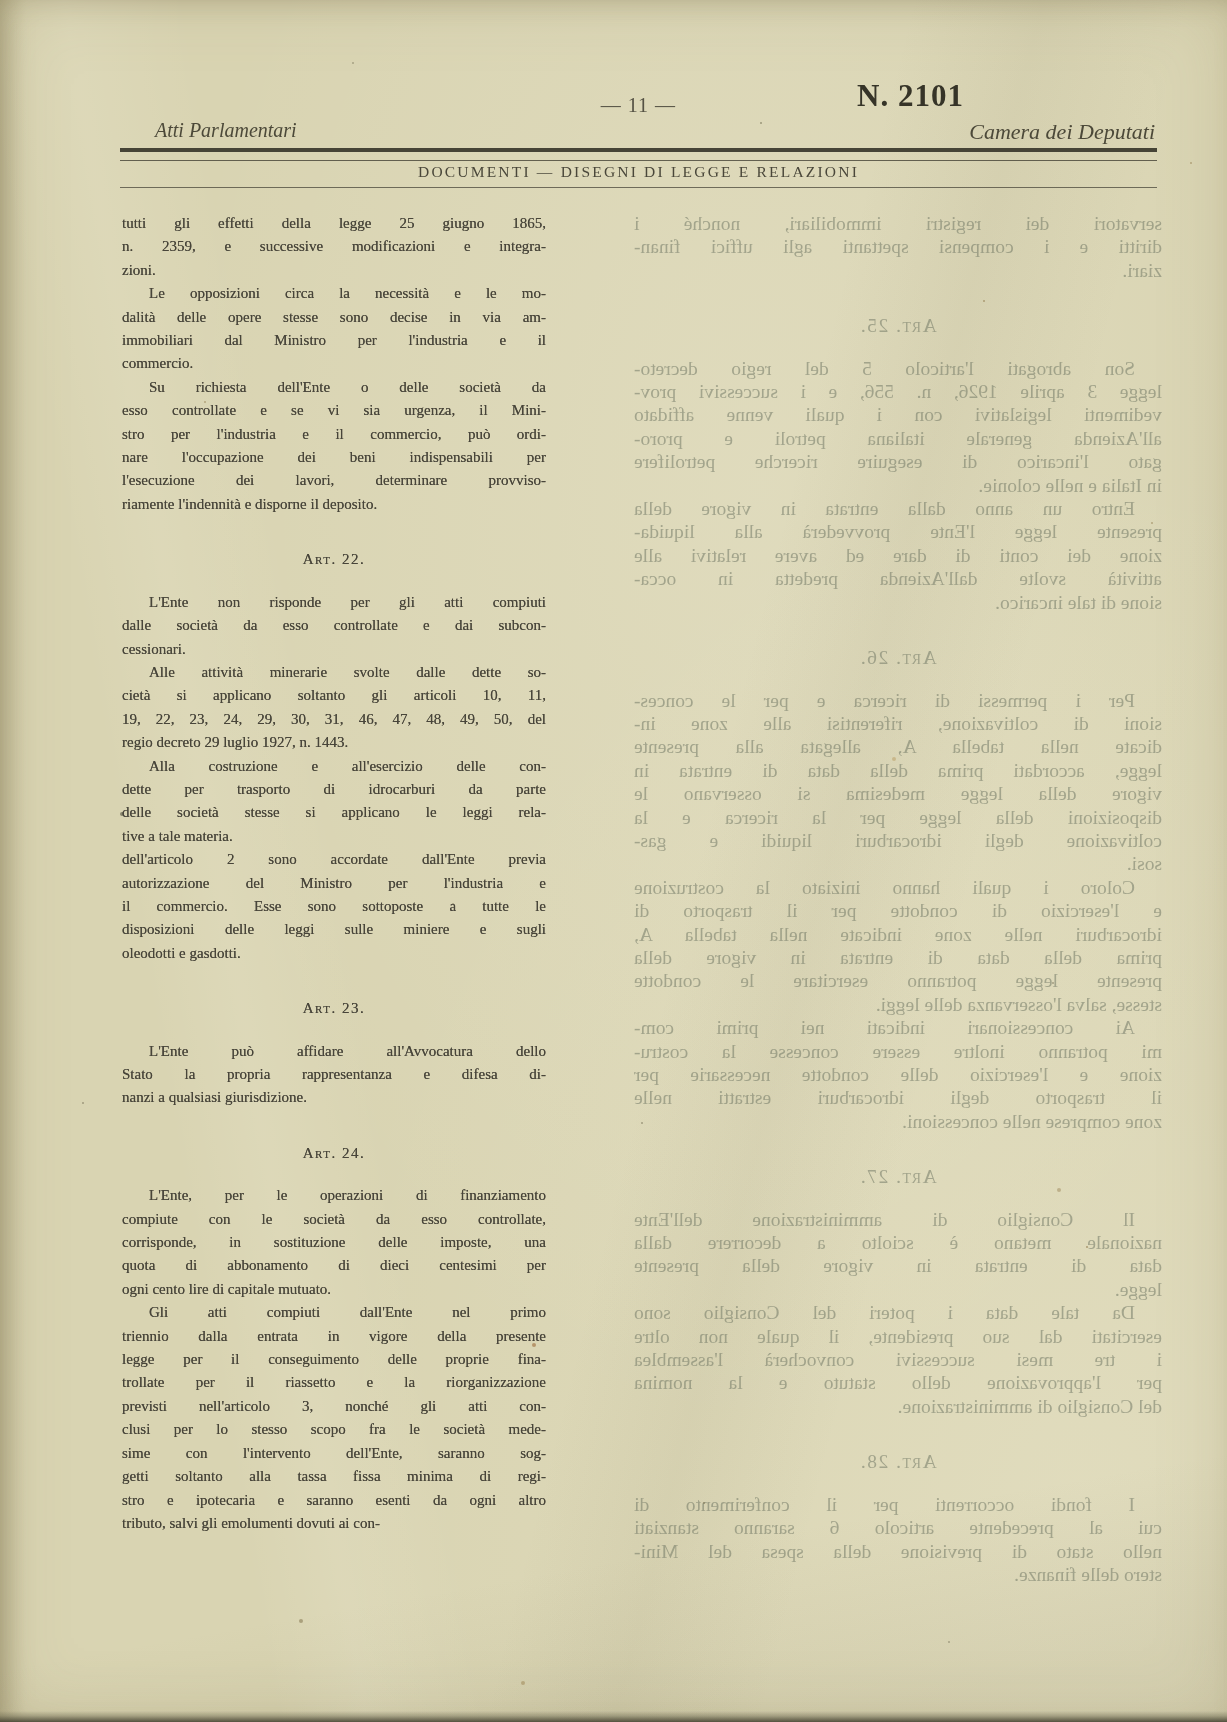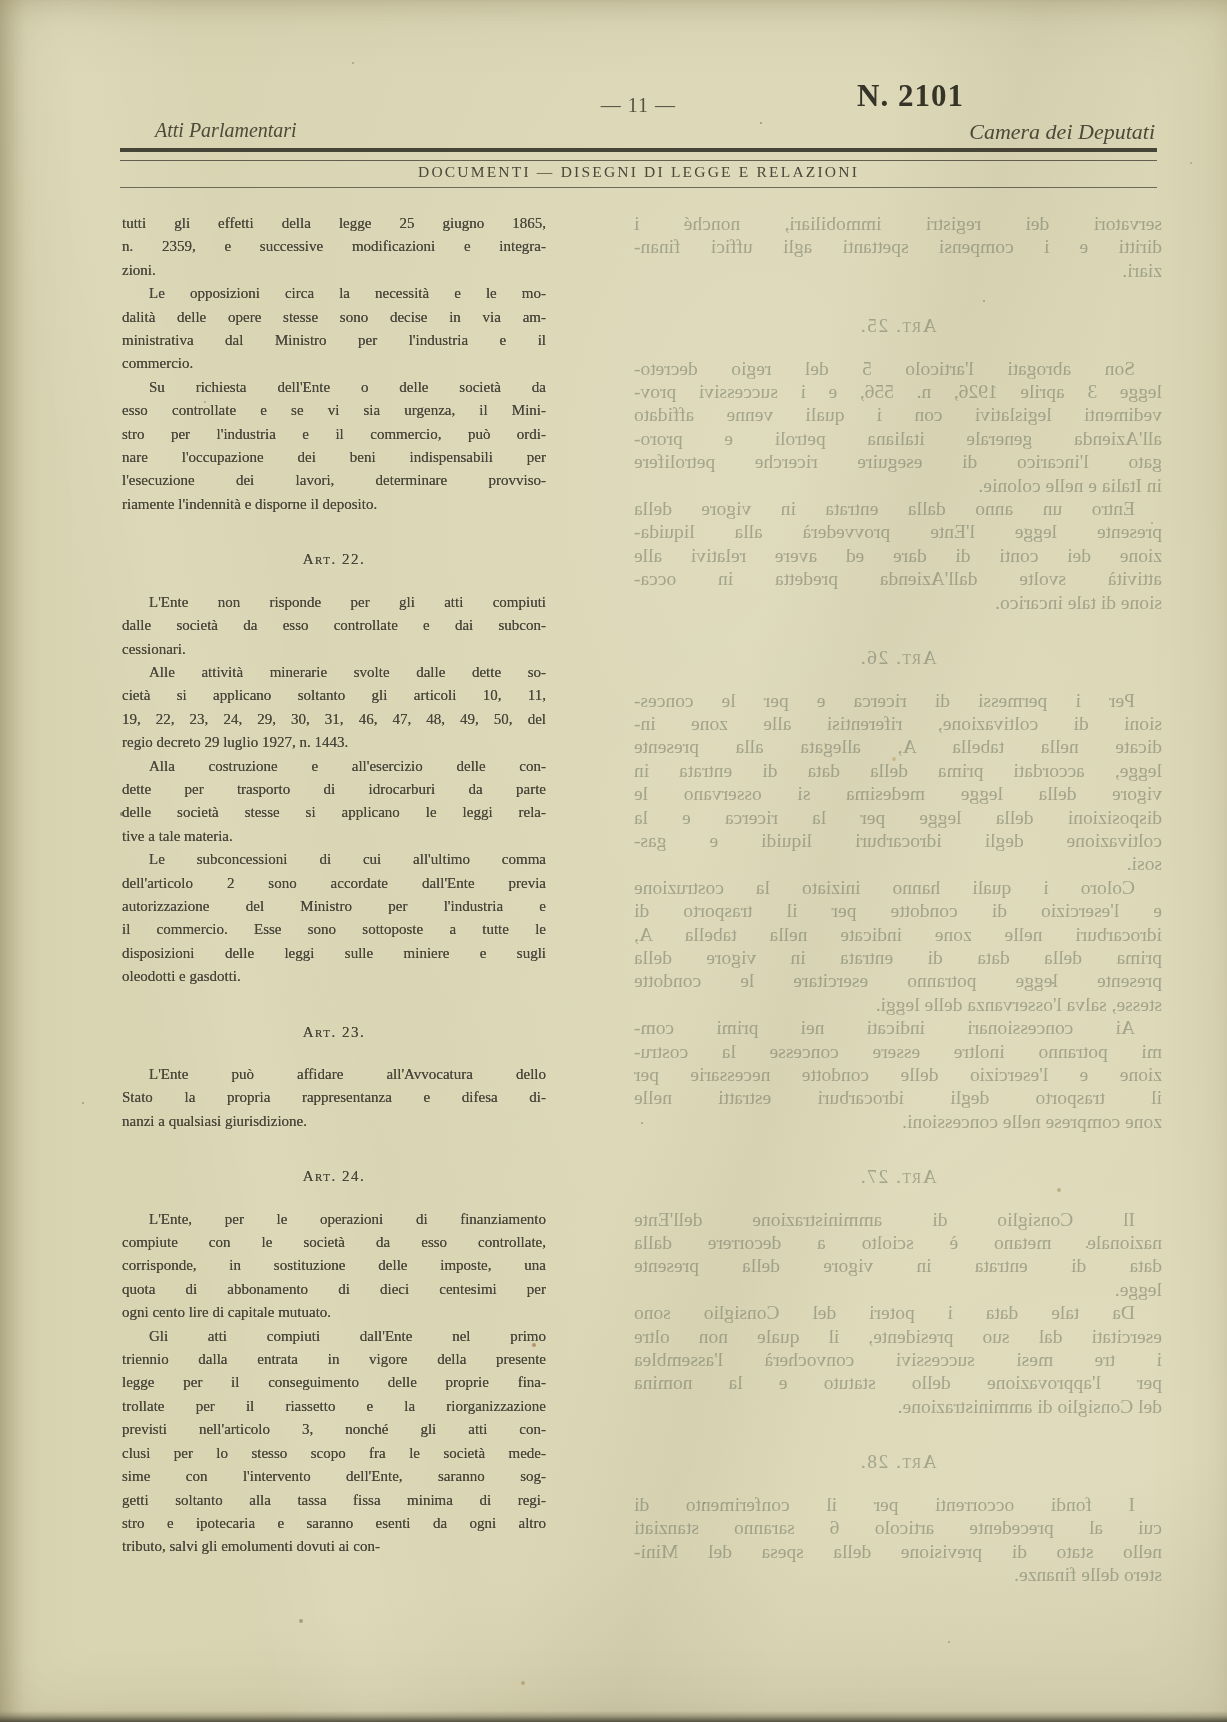--- a/index.html
+++ b/index.html
@@ -101,41 +101,40 @@
     <div class="section">DOCUMENTI — DISEGNI DI LEGGE E RELAZIONI</div>
     <div class="rule-thin"></div>
   </header>
 
   <main class="col-left" id="body-col">
       <div class="line">tutti gli effetti della legge 25 giugno 1865,</div>
       <div class="line">n. 2359, e successive modificazioni e integra-</div>
       <div class="line last">zioni.</div>
       <div class="line indent">Le opposizioni circa la necessità e le mo-</div>
       <div class="line">dalità delle opere stesse sono decise in via am-</div>
-      <div class="line">ministrativa dal Ministro per l'industria e il</div>
+      <div class="line">immobiliari dal Ministro per l'industria e il</div>
       <div class="line last">commercio.</div>
       <div class="line indent">Su richiesta dell'Ente o delle società da</div>
       <div class="line">esso controllate e se vi sia urgenza, il Mini-</div>
       <div class="line">stro per l'industria e il commercio, può ordi-</div>
       <div class="line">nare l'occupazione dei beni indispensabili per</div>
       <div class="line">l'esecuzione dei lavori, determinare provviso-</div>
       <div class="line last">riamente l'indennità e disporne il deposito.</div>
       <div class="art-heading">Art. 22.</div>
       <div class="line indent">L'Ente non risponde per gli atti compiuti</div>
       <div class="line">dalle società da esso controllate e dai subcon-</div>
       <div class="line last">cessionari.</div>
       <div class="line indent">Alle attività minerarie svolte dalle dette so-</div>
       <div class="line">cietà si applicano soltanto gli articoli 10, 11,</div>
       <div class="line">19, 22, 23, 24, 29, 30, 31, 46, 47, 48, 49, 50, del</div>
       <div class="line last">regio decreto 29 luglio 1927, n. 1443.</div>
       <div class="line indent">Alla costruzione e all'esercizio delle con-</div>
       <div class="line">dette per trasporto di idrocarburi da parte</div>
       <div class="line">delle società stesse si applicano le leggi rela-</div>
       <div class="line last">tive a tale materia.</div>
-      <div class="line indent">Le subconcessioni di cui all'ultimo comma</div>
       <div class="line">dell'articolo 2 sono accordate dall'Ente previa</div>
       <div class="line">autorizzazione del Ministro per l'industria e</div>
       <div class="line">il commercio. Esse sono sottoposte a tutte le</div>
       <div class="line">disposizioni delle leggi sulle miniere e sugli</div>
       <div class="line last">oleodotti e gasdotti.</div>
       <div class="art-heading">Art. 23.</div>
       <div class="line indent">L'Ente può affidare all'Avvocatura dello</div>
       <div class="line">Stato la propria rappresentanza e difesa di-</div>
       <div class="line last">nanzi a qualsiasi giurisdizione.</div>
       <div class="art-heading">Art. 24.</div>

